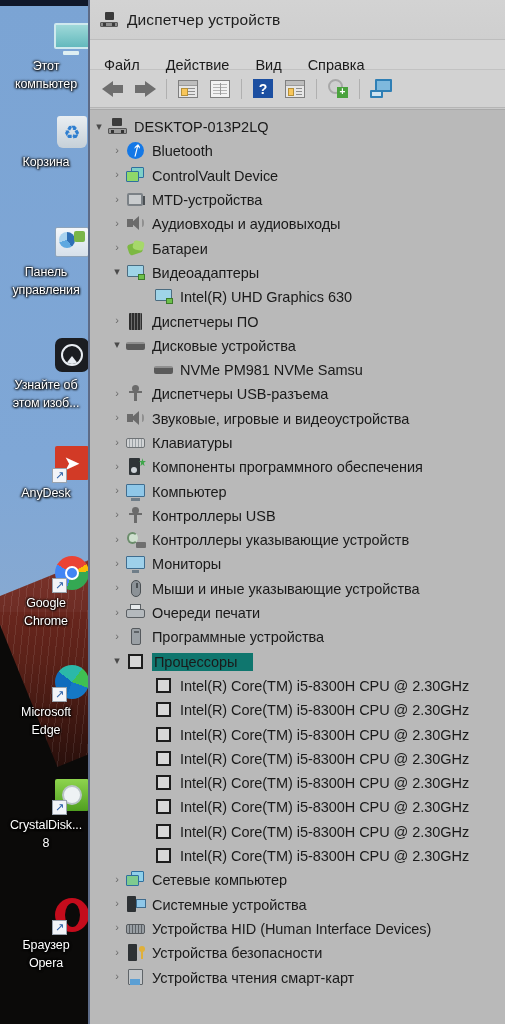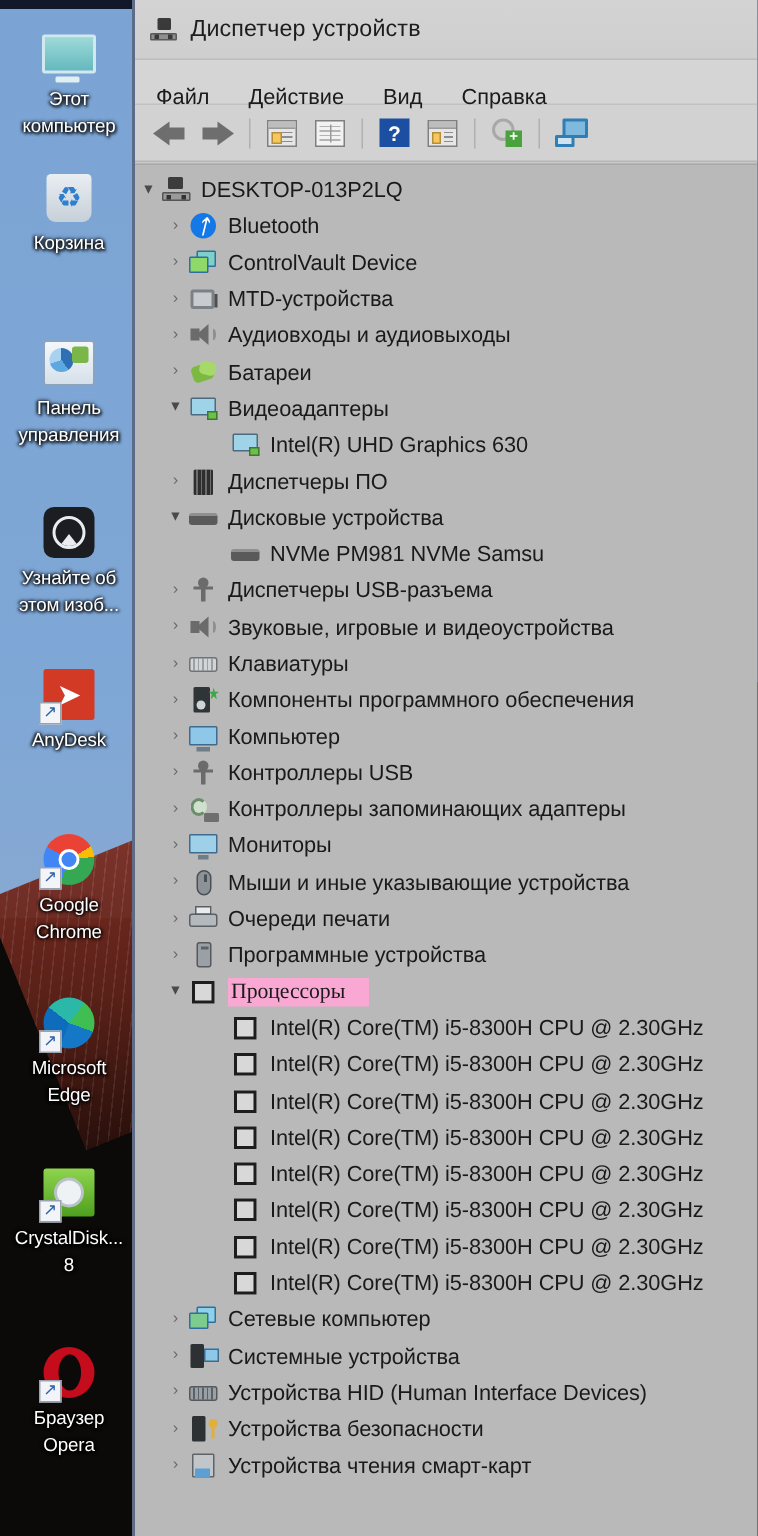--- a/index.html
+++ b/index.html
@@ -52,21 +52,21 @@
     opacity:.0;
   }
   #wall-topbar {
     position: absolute; left: 0; top: 0; width: 92px; height: 6px;
     background: #10182a;
   }
 
   
   .dicon {
     position: absolute; left: 0; width: 92px;
-    display: flex; flex-direction: column; align-items: center;
+    display: flex; flex-direction: column; align-items: flex-end;
     text-align: center;
   }
   .dicon .glyph {
     width: 40px; height: 40px; position: relative;
     display: flex; align-items: center; justify-content: center;
   }
   .dicon .lbl {
     margin-top: 3px;
     font-size: 12.5px; line-height: 15px;
     color: #ffffff;
@@ -301,21 +301,21 @@
     padding-top: 5px;
     overflow: hidden;
   }
   .row {
     display: flex; align-items: center;
     height: 24.3px;
     font-size: 14.5px; color: #1a1a1a;
     white-space: nowrap;
     cursor: default;
   }
-  .row.sel .text { background: #f9a8d4; padding: 1px 16px 1px 2px; font-family: Liberation Serif, serif; }
+  .row.sel .text { background: #0f766e; padding: 1px 16px 1px 2px; }
   .chev {
     width: 18px; flex: 0 0 18px;
     text-align: center; color: #6a6a6a; font-size: 11px;
     line-height: 1;
     transform: translateY(-1px);
   }
   .chev.open { color: #4a4a4a; }
   .ic {
     width: 20px; flex: 0 0 20px; height: 18px;
     margin-right: 6px; position: relative;
@@ -671,21 +671,21 @@
           <span class="text">Компьютер</span>
         </div>
         <div class="row" style="padding-left: 18px;">
           <span class="chev">›</span>
           <span class="ic"><i class="i-usb"><i class="st"></i><i class="hd"></i><i class="ar"></i></i></span>
           <span class="text">Контроллеры USB</span>
         </div>
         <div class="row" style="padding-left: 18px;">
           <span class="chev">›</span>
           <span class="ic"><i class="i-stor"><i class="c"></i><i class="d"></i></i></span>
-          <span class="text">Контроллеры запоминающих адаптеры</span>
+          <span class="text">Контроллеры указывающие устройств</span>
         </div>
         <div class="row" style="padding-left: 18px;">
           <span class="chev">›</span>
           <span class="ic"><i class="i-monit"><i class="m"></i><i class="s"></i></i></span>
           <span class="text">Мониторы</span>
         </div>
         <div class="row" style="padding-left: 18px;">
           <span class="chev">›</span>
           <span class="ic">
             <i class="i-mouse"></i>

